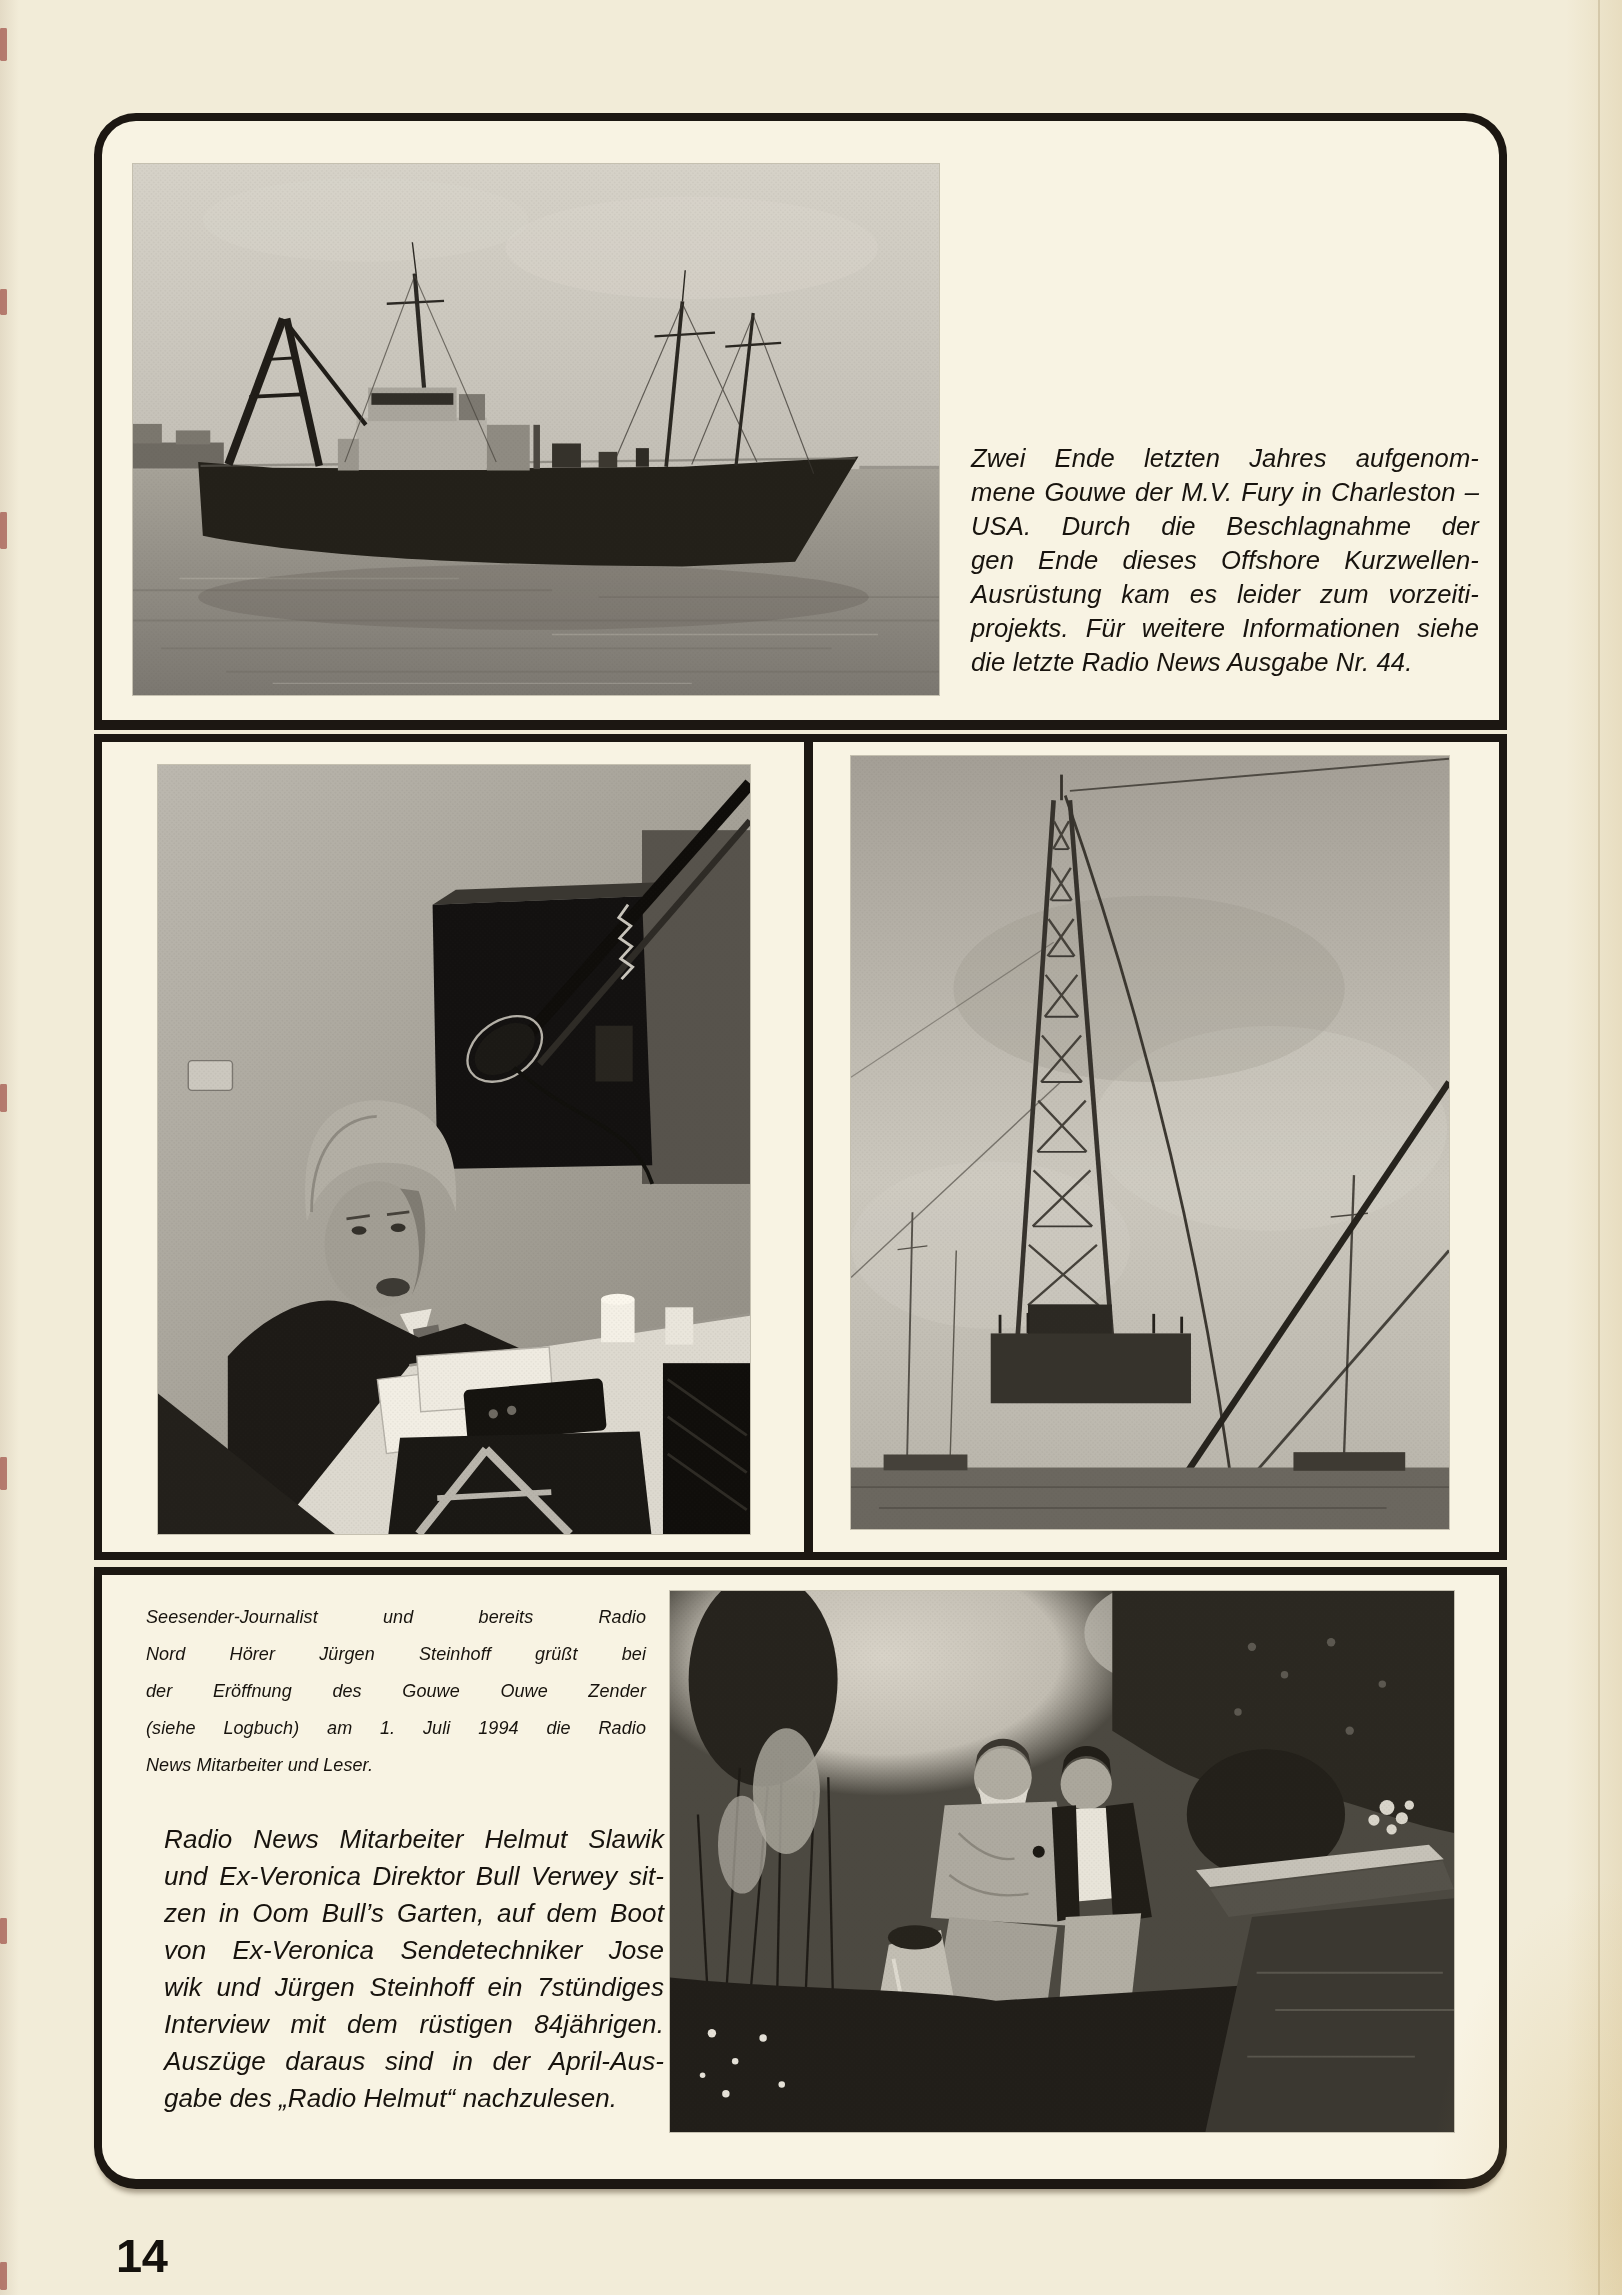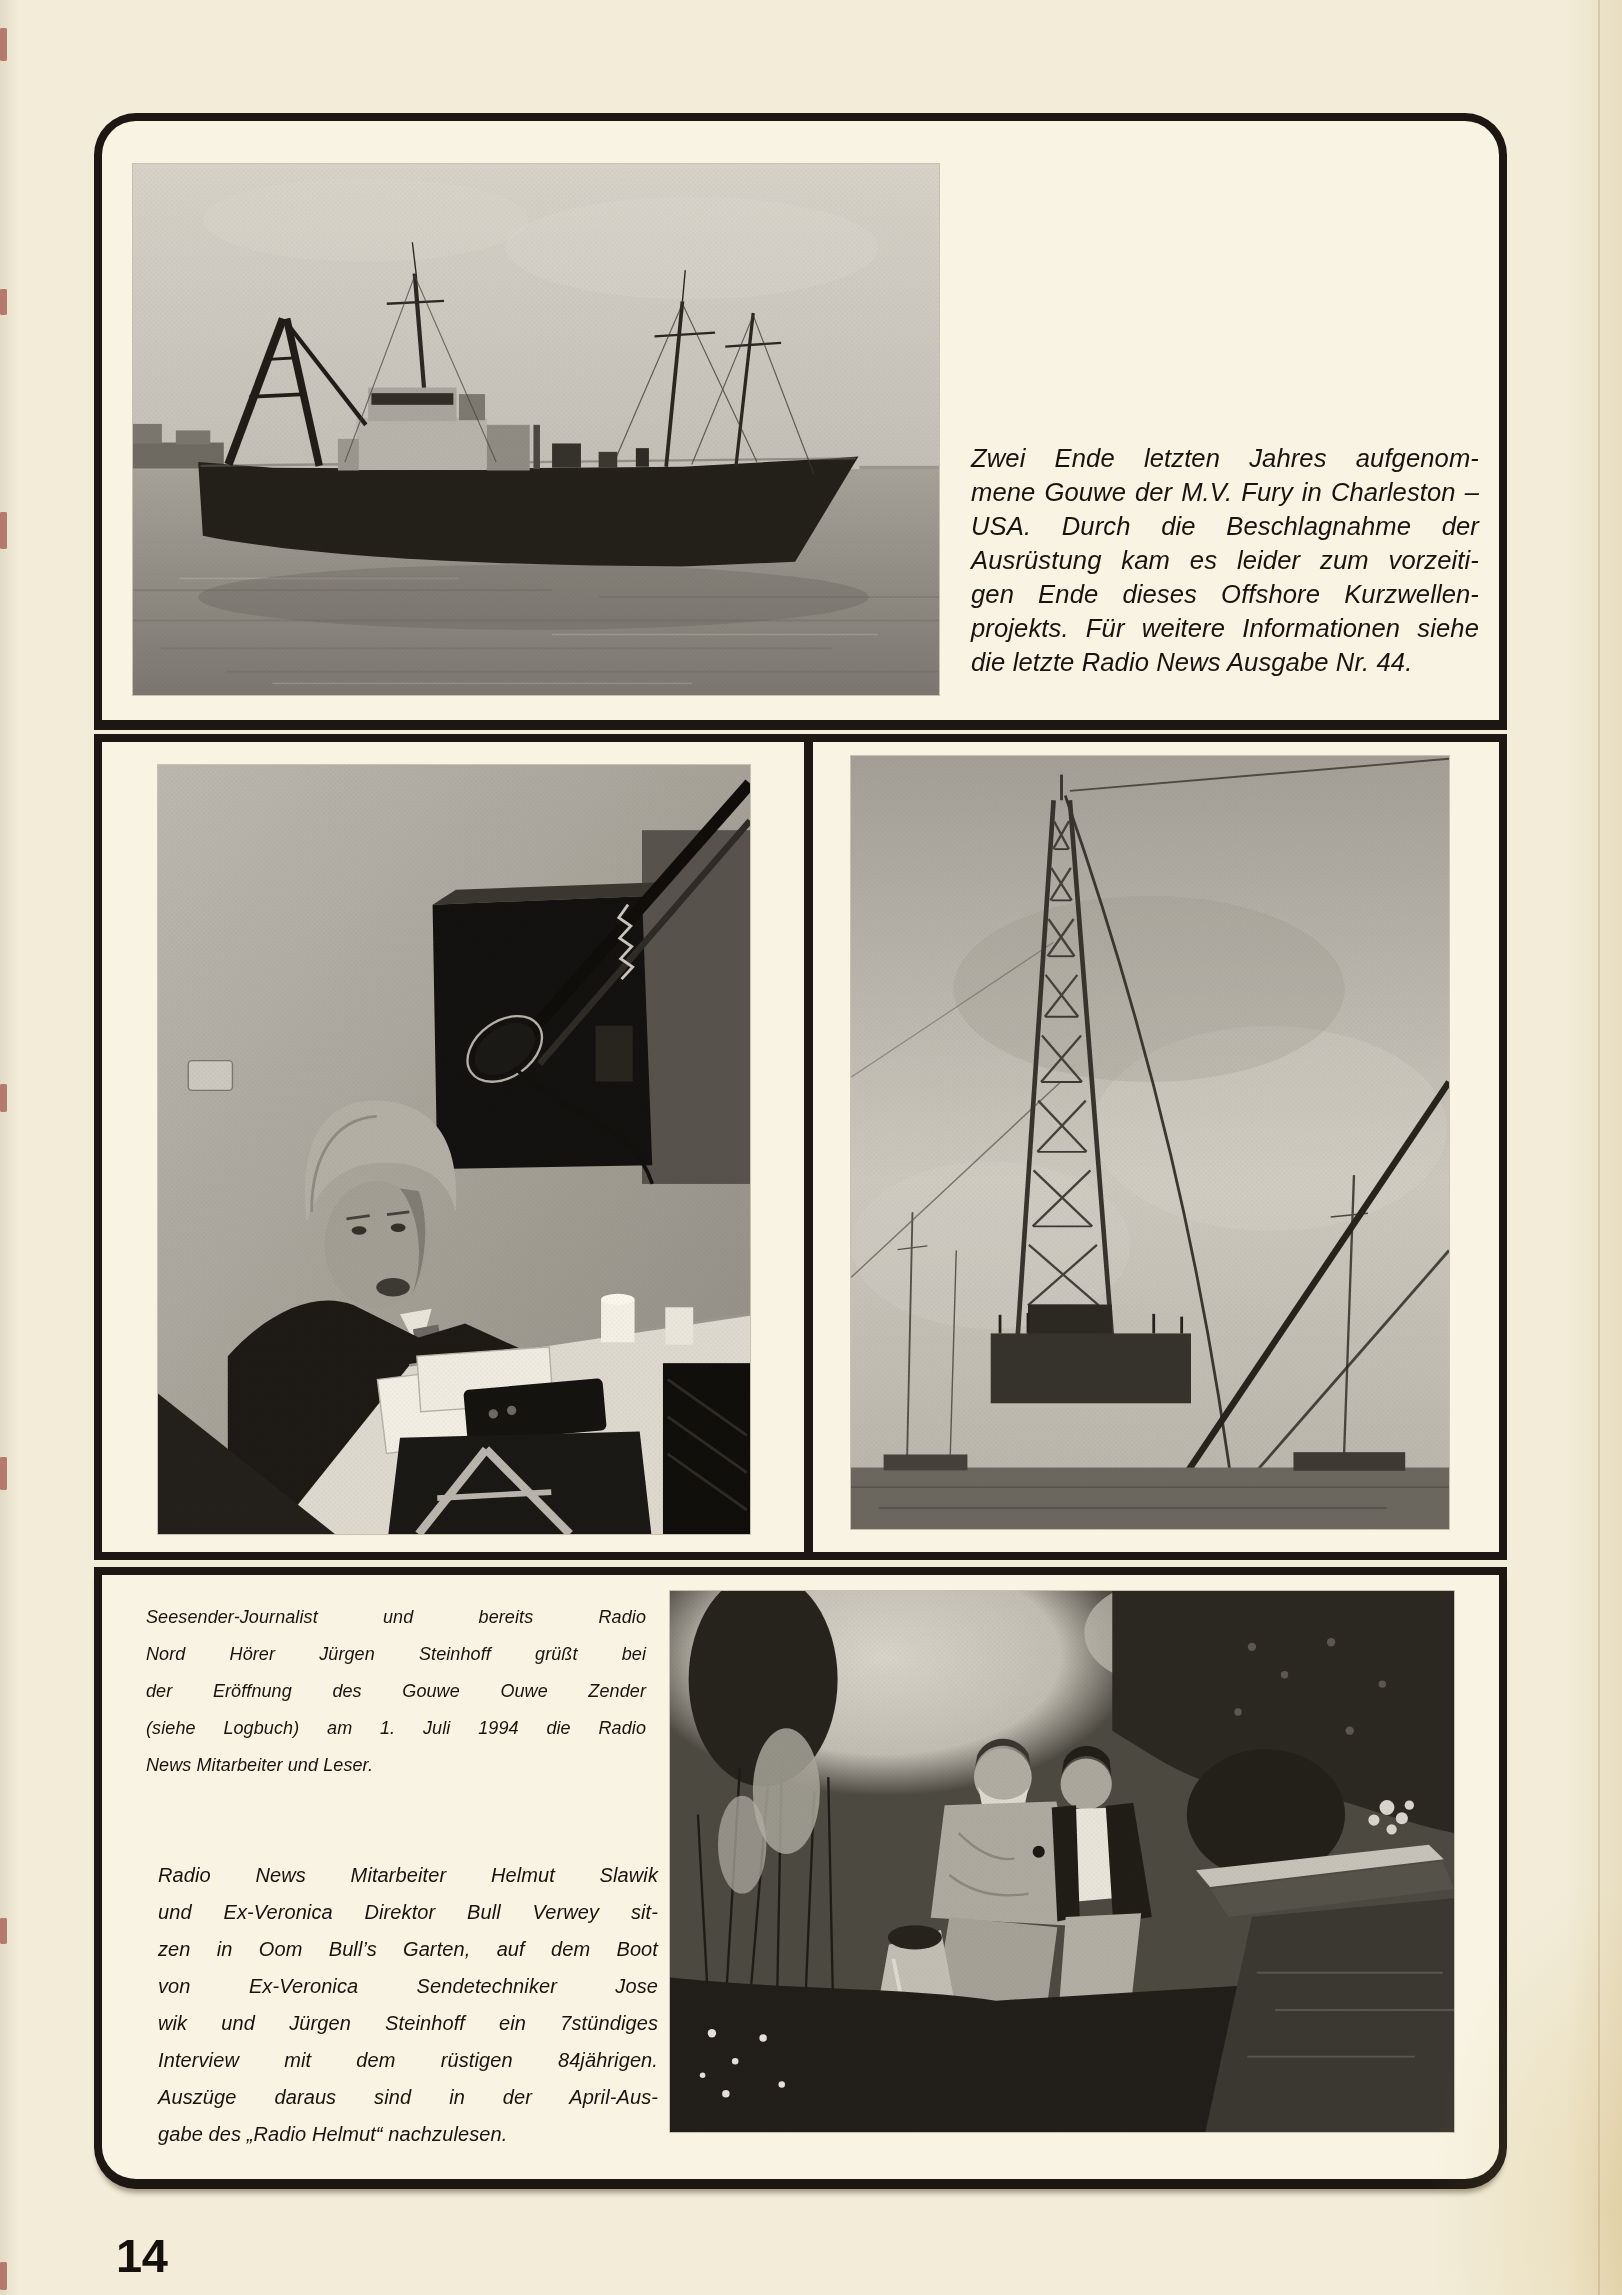--- a/index.html
+++ b/index.html
@@ -30,21 +30,21 @@
 
   
   .photo{position:absolute;outline:0.9px solid rgba(45,38,25,.25);background:#b9b5ac;}
   .photo svg{display:block;width:100%;height:100%;}
 
   
   .caption{position:absolute;color:#17130e;font-style:italic;}
   .cap-top{left:971px;top:441px;width:508px;font-size:25.6px;}
   .cap-top .ln{height:34px;line-height:34px;}
   .cap-b1{left:146px;top:1599px;width:500px;font-size:18px;}
-  .cap-b2{left:158px;top:1821px;width:500px;font-size:20px;margin-top:36px;}
+  .cap-b2{left:164px;top:1821px;width:500px;font-size:26px;}
   .cap-b1 .ln,.cap-b2 .ln{height:37px;line-height:37px;}
   .ln{white-space:nowrap;text-align:justify;text-align-last:justify;letter-spacing:0.1px;}
   .ln.last{text-align:left;text-align-last:left;}
 
   
   .page-number{
     position:absolute;left:116px;top:2230px;
     font-size:47px;font-weight:bold;color:#14110d;
     letter-spacing:-0.5px;line-height:51px;
   }
@@ -160,22 +160,22 @@
       <rect x="1080" y="610" width="28" height="40" fill="#2e2b25"></rect>
       <rect x="860" y="560" width="14" height="95" fill="#4c4841"></rect>
       <rect x="0" y="0" width="1731" height="1140" fill="url(#halftone)" opacity=".12"></rect>
     </svg>
   </div>
 
   <div class="caption cap-top">
     <div class="ln">Zwei Ende letzten Jahres aufgenom-</div>
     <div class="ln">mene Gouwe der M.V. Fury in Charleston –</div>
     <div class="ln">USA. Durch die Beschlagnahme der</div>
+    <div class="ln">gen Ende dieses Offshore Kurzwellen-</div>
     <div class="ln">Ausrüstung kam es leider zum vorzeiti-</div>
-    <div class="ln">gen Ende dieses Offshore Kurzwellen-</div>
     <div class="ln">projekts. Für weitere Informationen siehe</div>
     <div class="ln last">die letzte Radio News Ausgabe Nr. 44.</div>
   </div>
 
   <div class="panel panel-mid">
     <div class="mid-divider"></div>
   </div>
 
   <div class="photo" style="left:158px;top:765px;width:592px;height:769px;">
     <svg viewBox="0 0 1272 1652" preserveAspectRatio="none">

